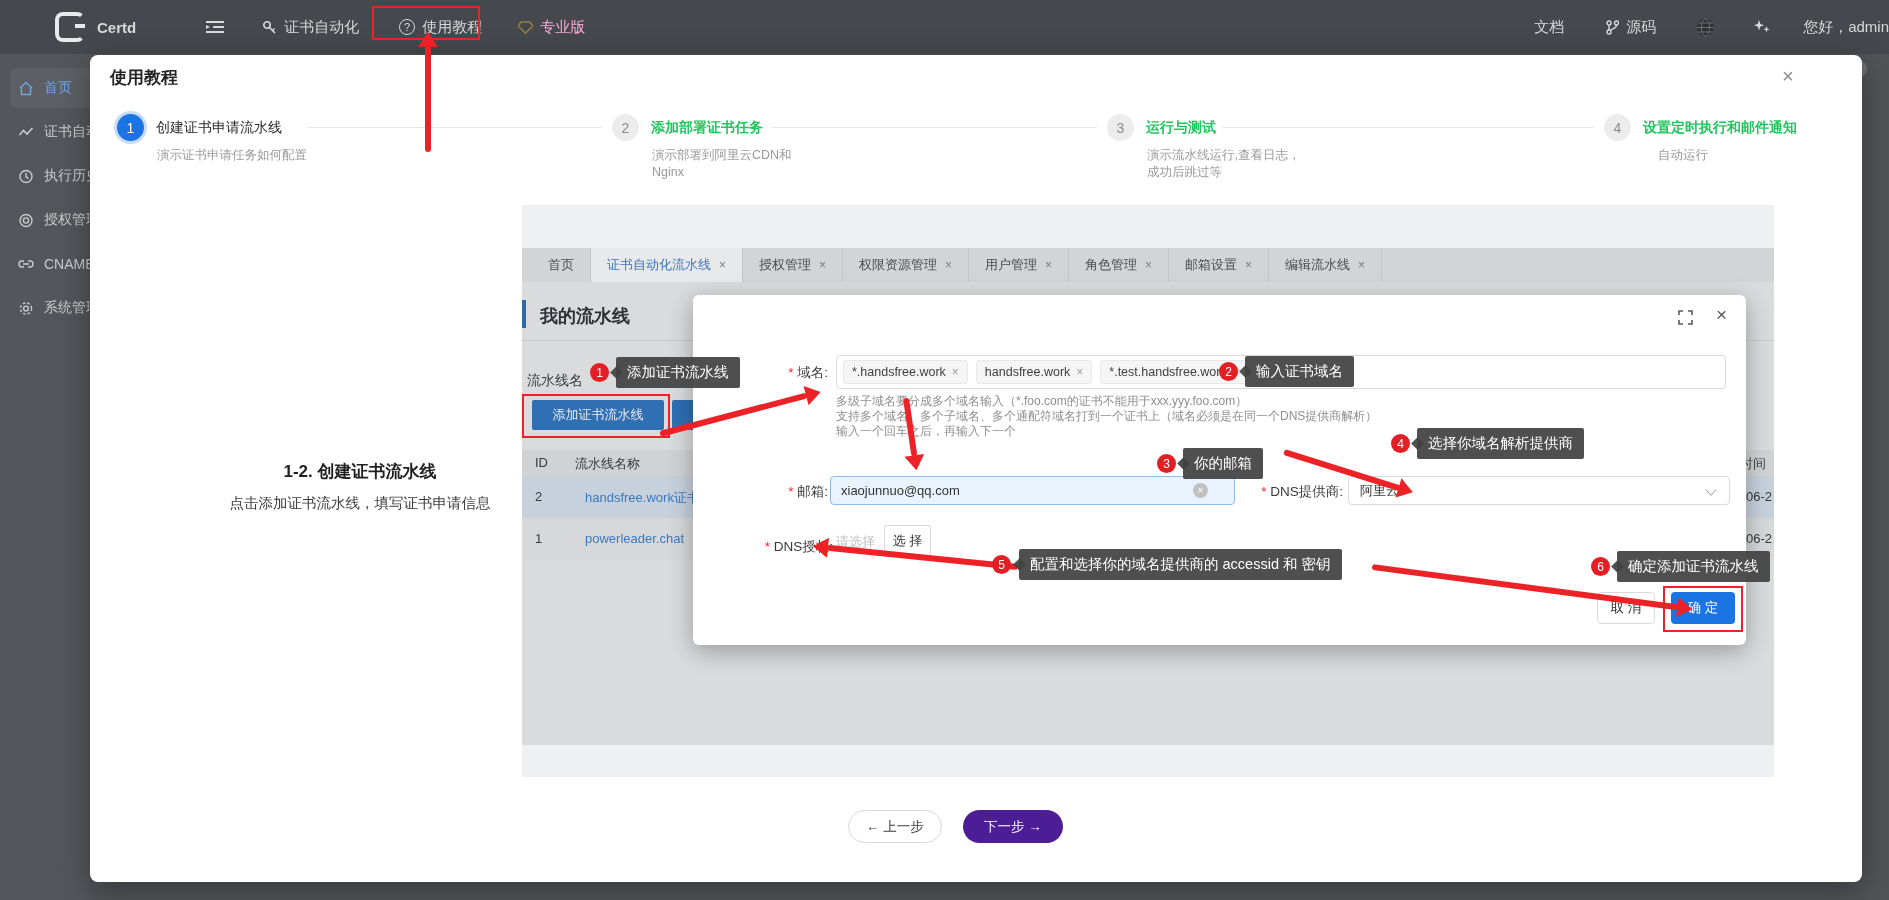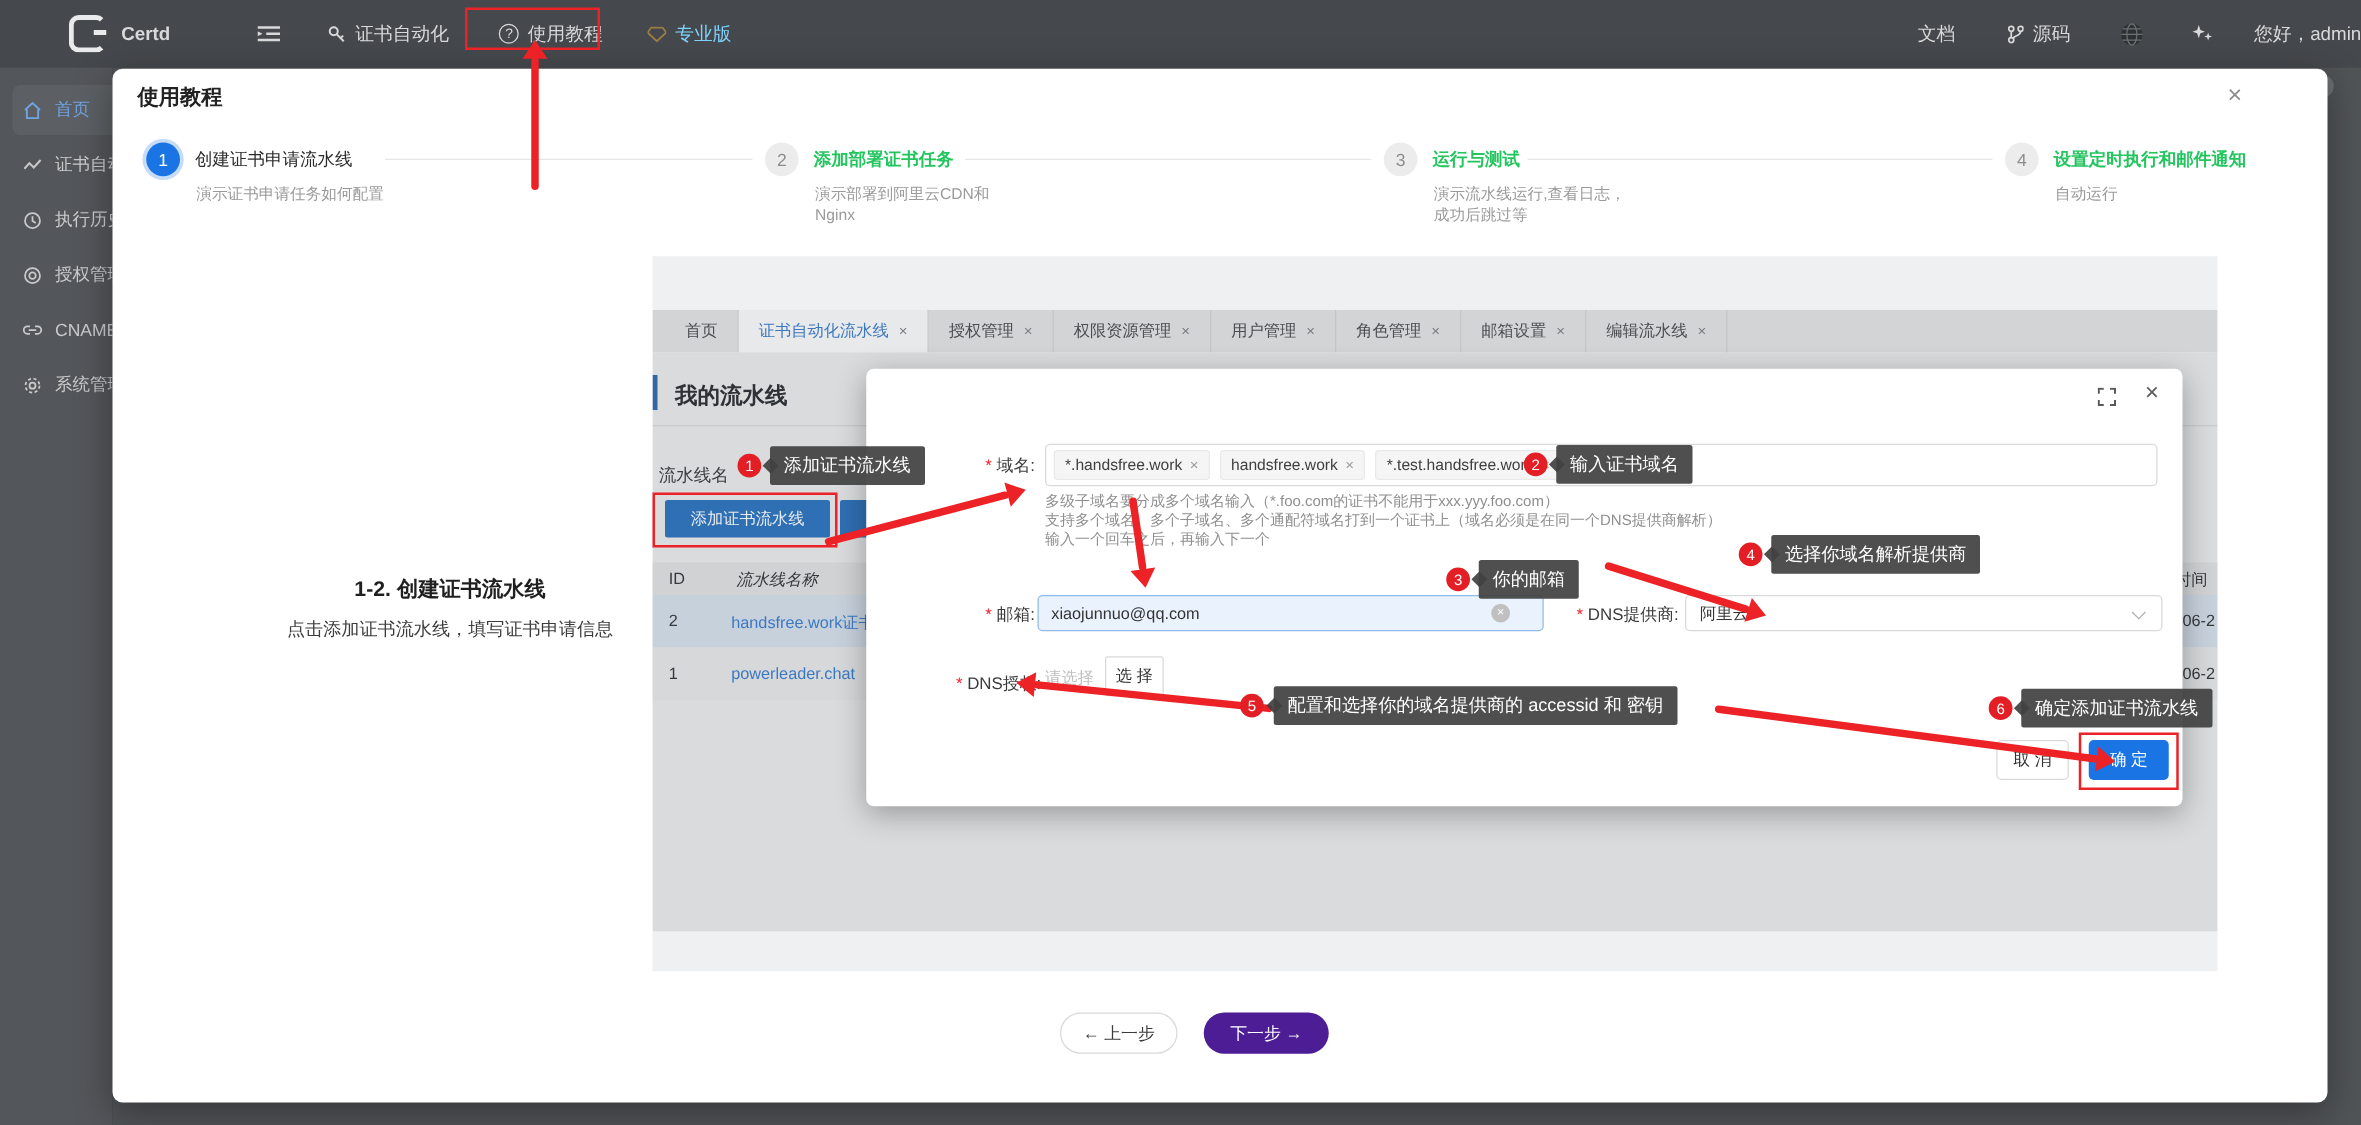--- a/index.html
+++ b/index.html
@@ -54,21 +54,21 @@
   #filter-label { position:absolute; left:5px; top:90px; font-size:14px; color:#3a3d40; }
   .demo-btn { position:absolute; top:118px; height:30px; background:#2f6fb3; color:#e8ecf0; font-size:13px; display:flex; align-items:center; justify-content:center; border-radius:2px; cursor:pointer; }
   #tbl-head { position:absolute; left:0; top:168px; width:1252px; height:26px; background:#d0d2d4; font-size:13px; color:#36393c; }
   .trow { position:absolute; left:0; width:1252px; height:42px; font-size:13px; }
   #trow-2 { top:194px; background:#c7d1dc; }
   #trow-1 { top:236px; background:#d6d8da; }
   .tlink { color:#3b79c2; cursor:pointer; }
   .tcell-id { position:absolute; left:13px; top:13px; color:#36393c; }
   .tcell-name { position:absolute; left:63px; top:13px; }
   .tcell-time { position:absolute; left:1224px; top:13px; color:#36393c; }
-  #th-id { position:absolute; left:13px; top:5px; } #th-name { position:absolute; left:67px; top:5px;font-style:italic; }
+  #th-id { position:absolute; left:13px; top:5px; } #th-name { position:absolute; left:53px; top:5px; }
   #th-time { position:absolute; left:1192px; top:5px; }
 
   
   #dialog { left:693px; top:295px; width:1053px; height:350px; background:#fff; border-radius:6px; box-shadow:0 6px 24px rgba(0,0,0,.3); z-index:12; }
   .dlg-icon { position:absolute; color:#595959; cursor:pointer; }
   .form-label { position:absolute; font-size:13.5px; color:#3a3a3a; text-align:right; }
   .form-label:before { content:"* "; color:#f5222d; }
   #domain-box { position:absolute; left:143px; top:60px; width:890px; height:34px; border:1px solid #d9d9d9; border-radius:4px; background:#fff; display:flex; align-items:center; gap:8px; padding-left:6px; }
   .tag { height:24px; background:#f5f5f5; border:1px solid #e9e9e9; border-radius:3px; font-size:12.5px; color:#3f3f3f; display:flex; align-items:center; gap:6px; padding:0 8px; }
   .tag .x { color:#9b9b9b; font-size:12px; cursor:pointer; }
@@ -109,21 +109,21 @@
     <svg width="15" height="15" viewBox="0 0 15 15">
         <circle cx="5" cy="5" r="3.2" fill="none" stroke="#d8d9da" stroke-width="1.6"></circle>
         <path d="M7.5 7.5 L13 13 M10.5 10.5 L12.5 8.5" stroke="#d8d9da" stroke-width="1.6" fill="none"></path>
       </svg>
     <span>证书自动化</span>
   </div>
   <div class="nav-item" style="margin-left:40px">
     <span class="qmark">?</span>
     <span>使用教程</span>
   </div>
-  <div class="nav-item" style="margin-left:36px;color:#7dd3fc">
+  <div class="nav-item" style="margin-left:36px;color:#f9a8d4">
     <svg width="15" height="13" viewBox="0 0 15 13">
         <path d="M3 1 h9 l3 4 -7.5 7 L0 5z" fill="none" stroke="#9c7f45" stroke-width="1.4"></path>
       </svg>
     <span>专业版</span>
   </div>
   <div style="flex:1"></div>
   <div class="nav-item">
       <span>文档</span>
     </div>
   <div class="nav-item" style="margin-left:42px">
@@ -218,21 +218,21 @@
     <div class="step-circle wait">3</div>
     <div class="step-title wait">运行与测试</div>
   </div>
   <div class="step-desc" style="margin-left:40px">演示流水线运行,查看日志，成功后跳过等</div>
 </div>
 <div class="abs" style="left:1604px;top:114px;z-index:11">
   <div style="display:flex;align-items:center;gap:12px">
     <div class="step-circle wait">4</div>
     <div class="step-title wait">设置定时执行和邮件通知</div>
   </div>
-  <div class="step-desc" style="margin-left:40px">自动运行</div>
+  <div class="step-desc" style="margin-left:54px">自动运行</div>
 </div>
 <div class="abs step-line" style="left:308px;top:127px;width:294px;z-index:11"></div>
 <div class="abs step-line" style="left:772px;top:127px;width:325px;z-index:11"></div>
 <div class="abs step-line" style="left:1222px;top:127px;width:372px;z-index:11"></div>
 
 <div id="left-heading" class="abs" style="z-index:11">1-2. 创建证书流水线</div>
 <div id="left-sub" class="abs" style="z-index:11">点击添加证书流水线，填写证书申请信息</div>
 
 <div id="prev-btn" class="abs pill-btn" style="z-index:11">← 上一步</div>
 <div id="next-btn" class="abs pill-btn" style="z-index:11">下一步 →</div>

